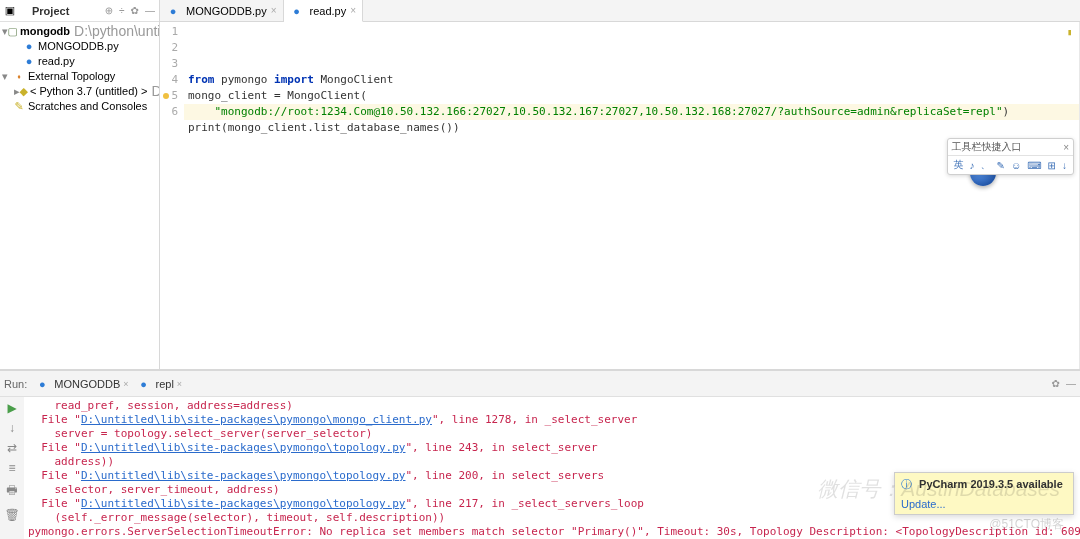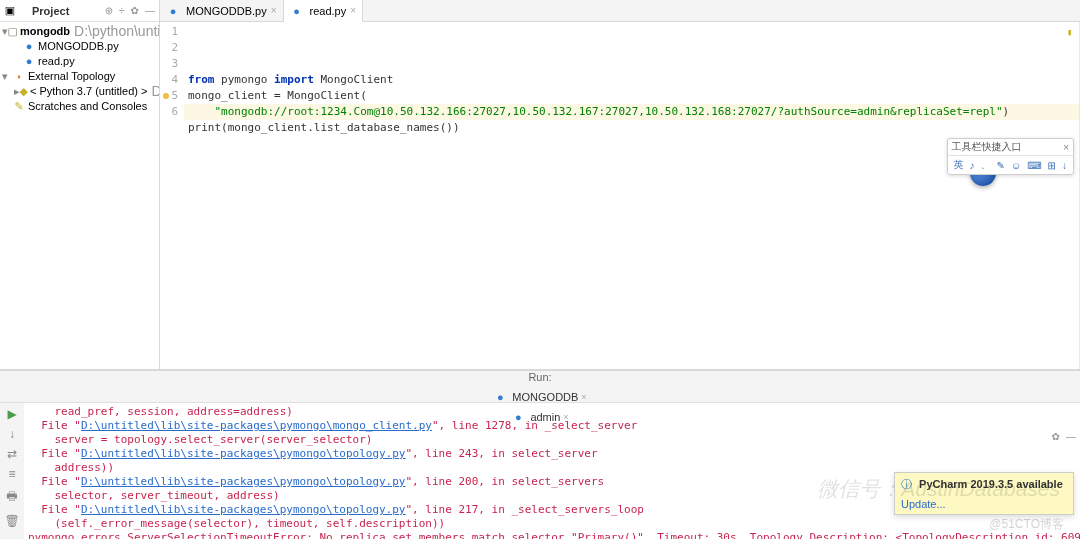--- a/index.html
+++ b/index.html
@@ -40,21 +40,21 @@
   .gutter { width: 24px; text-align: right; color: #aaa; padding: 2px 6px 2px 0; background: #fff; user-select: none; }
   .gutter .bp { width: 6px; height: 6px; border-radius: 50%; background: #f0c040; display: inline-block; margin-right: 2px; }
   .code { flex: 1; padding: 2px 4px; white-space: pre; color: #333; position: relative; }
   .kw { color: #0033b3; font-weight: bold; }
   .str { color: #008000; }
   .hl-line { position: absolute; left: 0; right: 0; height: 16px; background: #fdf8e3; }
   .margin-warn { position: absolute; right: 4px; top: 2px; width: 8px; height: 8px; font-size: 9px; color: #c9b22c; }
   
   
   .run-panel { height: 170px; border-top: 2px solid #d8d8d8; display: flex; flex-direction: column; }
-  .run-tabs { display: flex; align-items: center; height: 32px; border-bottom: 1px solid #e0e0e0; padding: 0 4px; gap: 8px; background: #f4f4f4; flex-direction: column; }
+  .run-tabs { display: flex; align-items: center; height: 26px; border-bottom: 1px solid #e0e0e0; padding: 8px 4px; gap: 8px; background: #f4f4f4; }
   .run-label { color: #666; }
   .run-file { display: flex; align-items: center; gap: 3px; color: #333; cursor: pointer; }
   .run-file .x { color: #aaa; font-size: 9px; }
   .run-tools { margin-left: auto; display: flex; gap: 6px; color: #888; }
   .run-body { flex: 1; display: flex; min-height: 0; }
   .run-gutter { width: 24px; background: #f4f4f4; display: flex; flex-direction: column; align-items: center; padding-top: 4px; gap: 6px; color: #888; }
   .run-gutter span { cursor: pointer; font-size: 12px; }
   .console { flex: 1; font-family: "Consolas", monospace; font-size: 11px; line-height: 14px; padding: 2px 4px; overflow: hidden; white-space: pre; color: #333; }
   .console .err { color: #c7254e; }
   .console .link { color: #2a6bcc; text-decoration: underline; cursor: pointer; }
@@ -161,21 +161,21 @@
   <div class="run-panel">
     <div class="run-tabs">
       <span class="run-label">Run:</span>
       <span class="run-file">
         <span class="ti py-icon">●</span>
         <span>MONGODDB</span>
         <span class="x">×</span>
       </span>
       <span class="run-file">
         <span class="ti py-icon">●</span>
-        <span>admin</span>
+        <span>repl</span>
         <span class="x">×</span>
       </span>
       <div class="run-tools">
         <span class="tiny">✿</span>
         <span class="tiny">—</span>
       </div>
     </div>
     <div class="run-body">
       <div class="run-gutter">
         <span style="color:#4a9e4a">▶</span>

